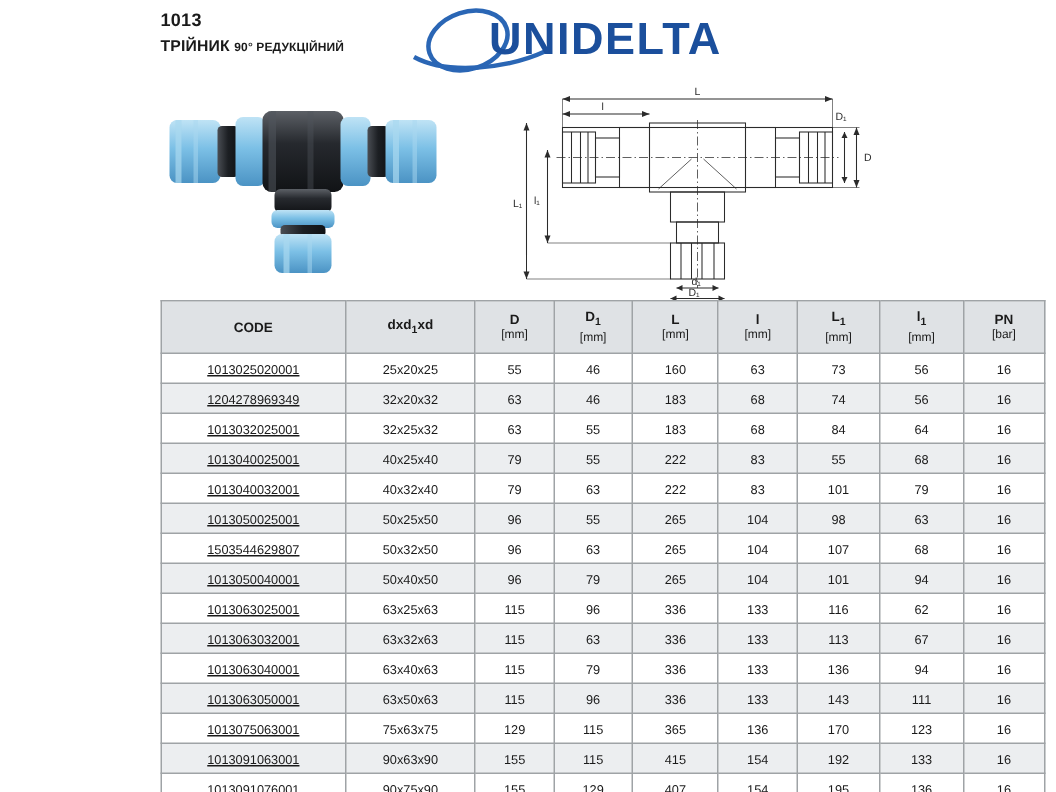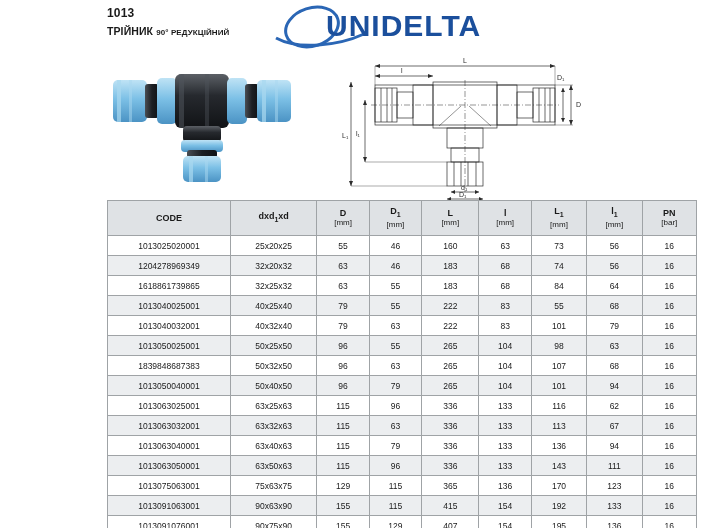--- a/index.html
+++ b/index.html
@@ -113,20 +113,21 @@
     vertical-align: sub;
   }
   table.spec tbody td {
     background: #ffffff;
   }
   table.spec tbody tr.alt td {
     background: #eceef0;
   }
   table.spec td.code {
     text-align: center;
+    text-decoration: underline;
   }
   
   col.c-code { width: 122px; }
   col.c-dxd  { width: 86px; }
   col.c-D    { width: 52px; }
   col.c-D1   { width: 52px; }
   col.c-L    { width: 57px; }
   col.c-l    { width: 52px; }
   col.c-L1   { width: 55px; }
   col.c-l1   { width: 55px; }
@@ -361,21 +362,21 @@
             <td>32x20x32</td>
             <td>63</td>
             <td>46</td>
             <td>183</td>
             <td>68</td>
             <td>74</td>
             <td>56</td>
             <td>16</td>
           </tr>
           <tr>
-            <td class="code">1618861739865</td>
+            <td class="code">1013032025001</td>
             <td>32x25x32</td>
             <td>63</td>
             <td>55</td>
             <td>183</td>
             <td>68</td>
             <td>84</td>
             <td>64</td>
             <td>16</td>
           </tr>
           <tr class="alt">
@@ -405,21 +406,21 @@
             <td>50x25x50</td>
             <td>96</td>
             <td>55</td>
             <td>265</td>
             <td>104</td>
             <td>98</td>
             <td>63</td>
             <td>16</td>
           </tr>
           <tr>
-            <td class="code">1839848687383</td>
+            <td class="code">1503544629807</td>
             <td>50x32x50</td>
             <td>96</td>
             <td>63</td>
             <td>265</td>
             <td>104</td>
             <td>107</td>
             <td>68</td>
             <td>16</td>
           </tr>
           <tr class="alt">

